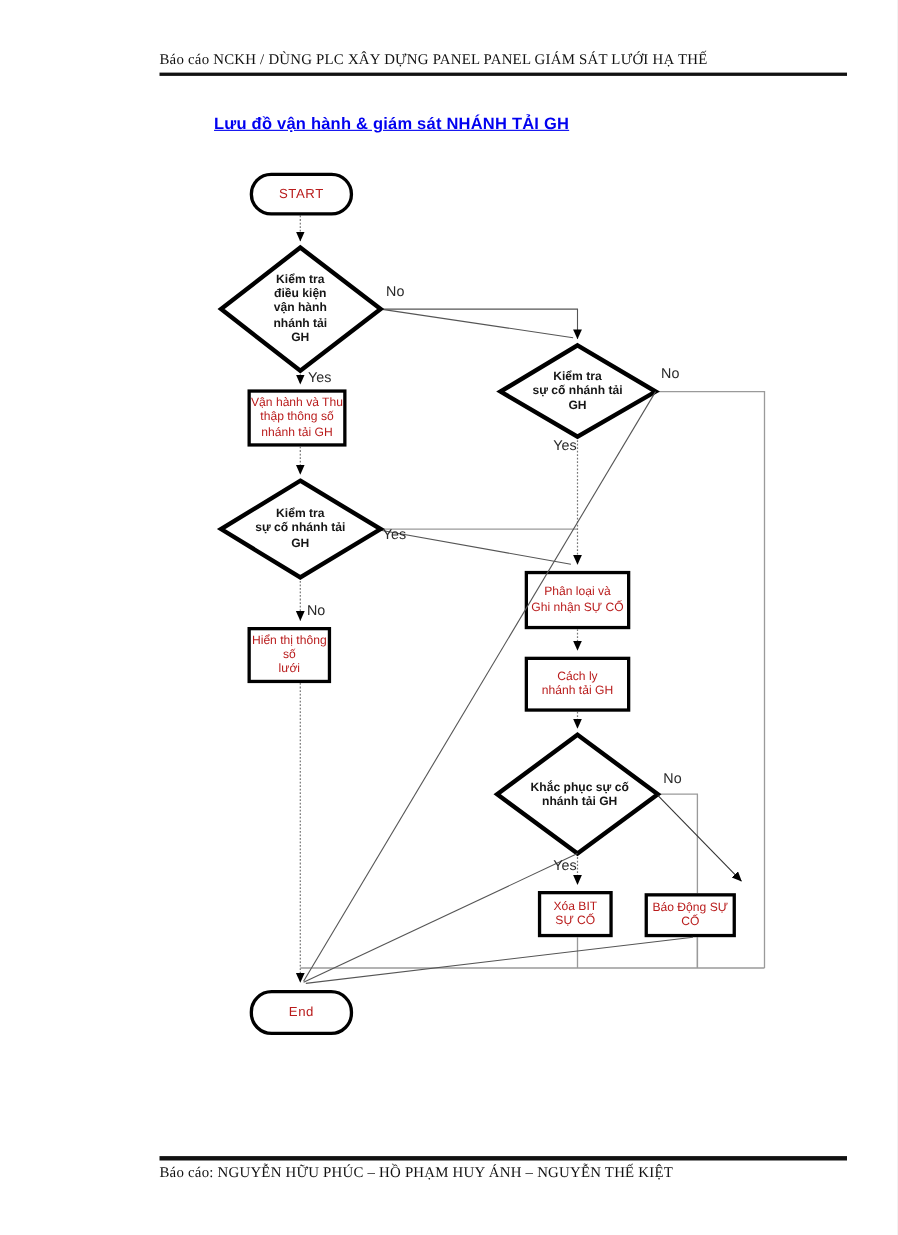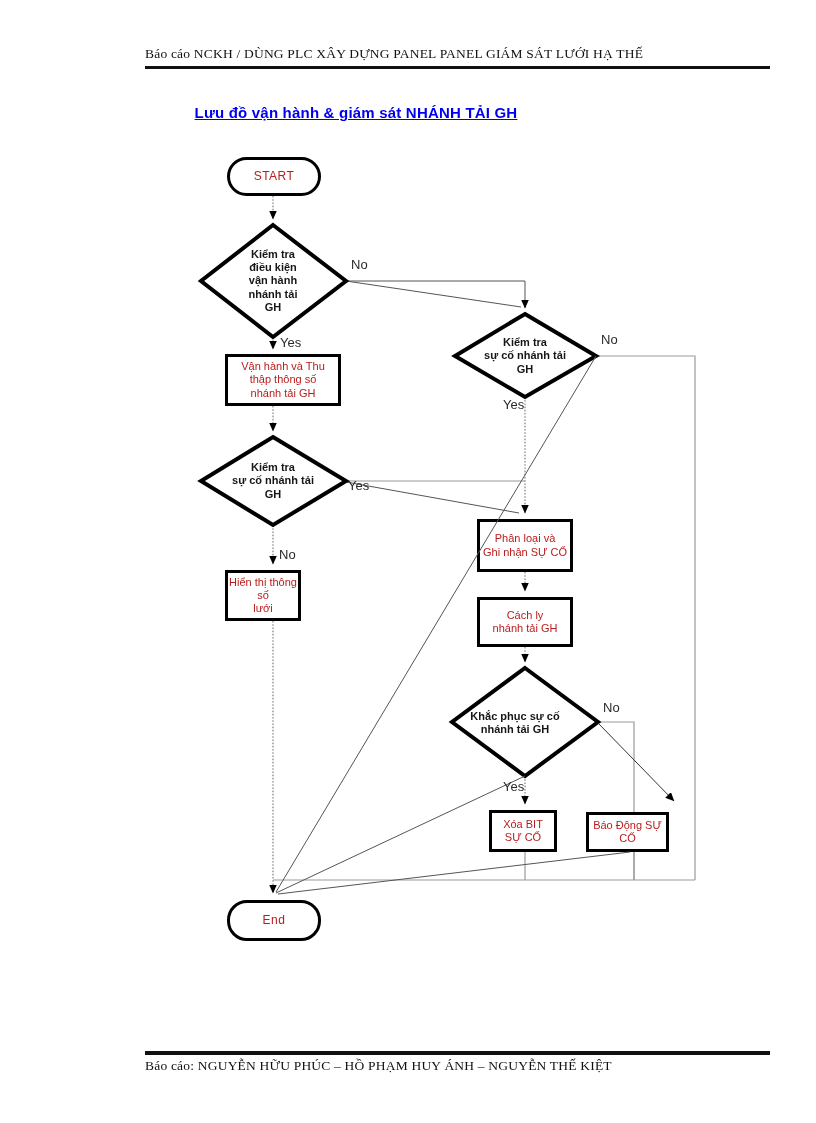--- a/index.html
+++ b/index.html
@@ -101,42 +101,42 @@
   </svg>
 
   <div class="node terminator" style="left:227px;top:157px;width:94px;height:39px;">START</div>
 
   <div class="dlabel" style="left:213px;top:246px;width:120px;height:70px;">Kiểm tra
 điều kiện
 vận hành
 nhánh tải
 GH</div>
 
-  <div class="node process" style="left:225px;top:354px;width:116px;height:52px;">Vận hành và Thu
+  <div class="node process" style="left:225px;top:354px;width:90px;height:52px;">Vận hành và Thu
 thập thông số
 nhánh tải GH</div>
 
   <div class="dlabel" style="left:208px;top:460px;width:130px;height:42px;">Kiểm tra
 sự cố nhánh tải
 GH</div>
 
   <div class="node process" style="left:225px;top:570px;width:76px;height:51px;">Hiển thị thông số
 lưới</div>
 
   <div class="dlabel" style="left:460px;top:335px;width:130px;height:42px;">Kiểm tra
 sự cố nhánh tải
 GH</div>
 
   <div class="node process" style="left:477px;top:519px;width:96px;height:53px;">Phân loại và
 Ghi nhận SỰ CỐ</div>
 
   <div class="node process" style="left:477px;top:597px;width:96px;height:50px;">Cách ly
 nhánh tải GH</div>
 
-  <div class="dlabel" style="left:440px;top:708px;width:150px;height:30px;">Khắc phục sự cố
+  <div class="dlabel" style="left:452px;top:708px;width:150px;height:30px;">Khắc phục sự cố
 nhánh tải GH</div>
 
   <div class="node process" style="left:489px;top:810px;width:68px;height:42px;">Xóa BIT
 SỰ CỐ</div>
 
   <div class="node process" style="left:586px;top:812px;width:83px;height:40px;">Báo Động SỰ CỐ</div>
 
   <div class="node terminator" style="left:227px;top:900px;width:94px;height:41px;">End</div>
 
   <svg id="wires-over" class="layer" viewBox="0 0 816 1123" xmlns="http://www.w3.org/2000/svg">

